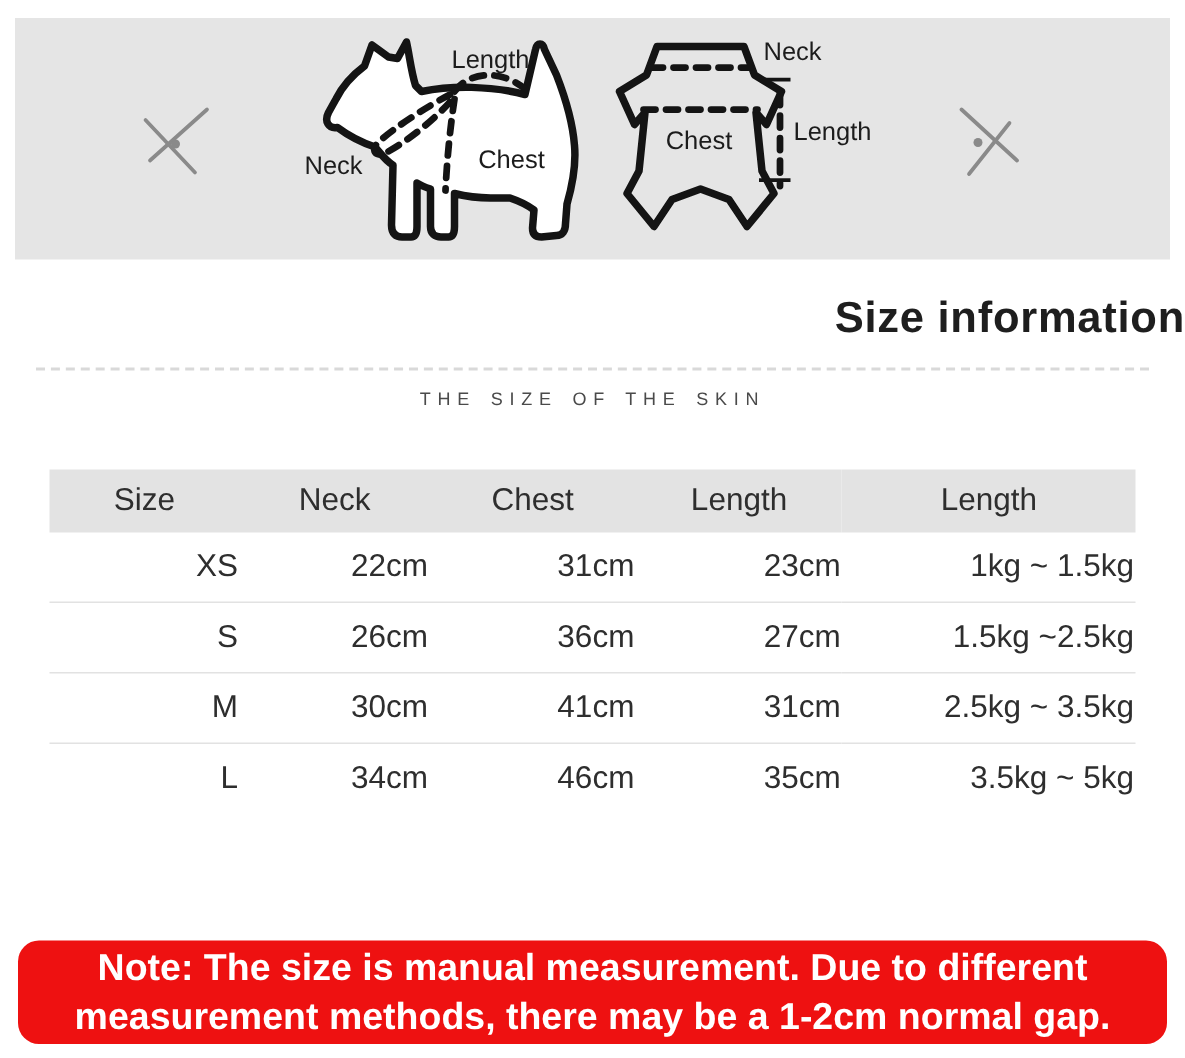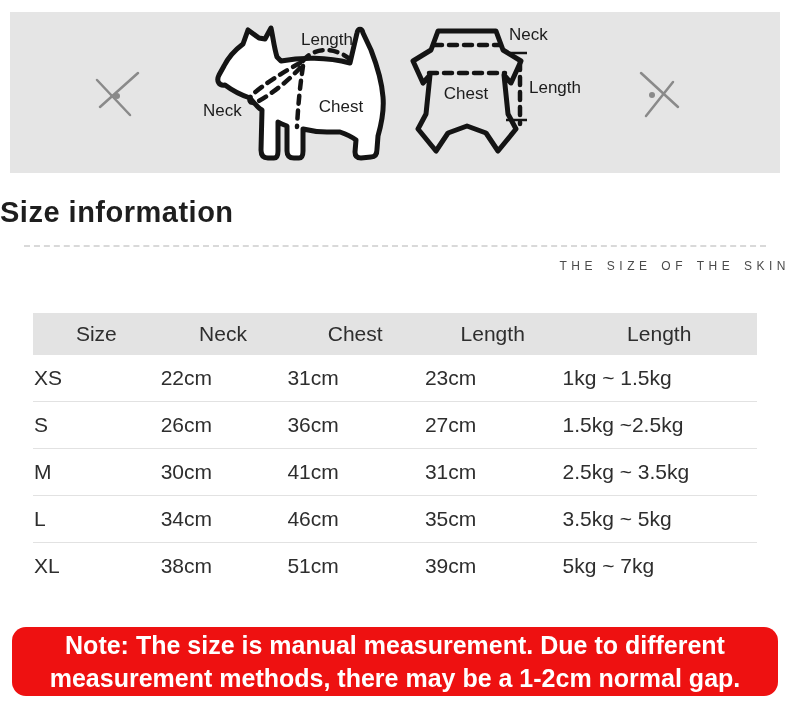--- a/index.html
+++ b/index.html
@@ -9,44 +9,44 @@
     font-family:"Liberation Sans", sans-serif;
     color:#2e2e2e;
   }
   .banner{
     position:absolute;left:10px;top:12px;width:770px;height:161px;
     background:var(--banner-bg,#e5e5e5);
   }
   .banner svg{display:block;}
   .page-title{
     position:absolute;top:196px;left:0;width:100%;
-    text-align:left;font-size:29px;font-weight:bold;color:#1e1e1e;
+    text-align:right;font-size:29px;font-weight:bold;color:#1e1e1e;
     letter-spacing:0.5px;
   }
   .dashed-divider{
     position:absolute;top:245px;left:24px;right:24px;height:0;
     border-top:2px dashed #d9d9d9;
   }
   .subtitle{
     position:absolute;top:259px;left:0;width:100%;
-    text-align:right;font-size:12px;font-weight:500;color:#4a4a4a;
+    text-align:center;font-size:12px;font-weight:500;color:#4a4a4a;
     letter-spacing:4.5px;word-spacing:2px;
   }
   table.size-table{
     position:absolute;top:313px;left:33px;width:724px;
     border-collapse:collapse;table-layout:fixed;
   }
   table.size-table th{
     background:var(--table-header-bg,#e3e3e3);
     height:40px;font-size:21px;font-weight:400;color:#2e2e2e;
     text-align:center;vertical-align:middle;
   }
   table.size-table td{
     height:44px;font-size:21px;color:#2e2e2e;
-    text-align:left;vertical-align:middle;
+    text-align:right;vertical-align:middle;
   }
   table.size-table tbody tr{border-bottom:1px solid #e2e2e2;}
   table.size-table tbody tr:last-child{border-bottom:none;}
   col.c1{width:17.5%;} col.c2{width:17.5%;} col.c3{width:19%;}
   col.c4{width:19%;}  col.c5{width:27%;}
   .note-box{
     position:absolute;top:627px;left:12px;width:766px;height:69px;
     background:var(--note-bg,#ee1111);
     border-radius:14px;
     display:flex;align-items:center;justify-content:center;
@@ -155,25 +155,18 @@
       <td>31cm</td>
       <td>2.5kg ~ 3.5kg</td>
     </tr>
     <tr>
       <td>L</td>
       <td>34cm</td>
       <td>46cm</td>
       <td>35cm</td>
       <td>3.5kg ~ 5kg</td>
     </tr>
-    <tr>
-      <td>XL</td>
-      <td>38cm</td>
-      <td>51cm</td>
-      <td>39cm</td>
-      <td>5kg ~ 7kg</td>
-    </tr>
   </tbody>
 </table>
 
 <div class="note-box">
   <div class="note-text">Note: The size is manual measurement. Due to different measurement methods, there may be a 1-2cm normal gap.</div>
 </div>
 
 </body></html>

